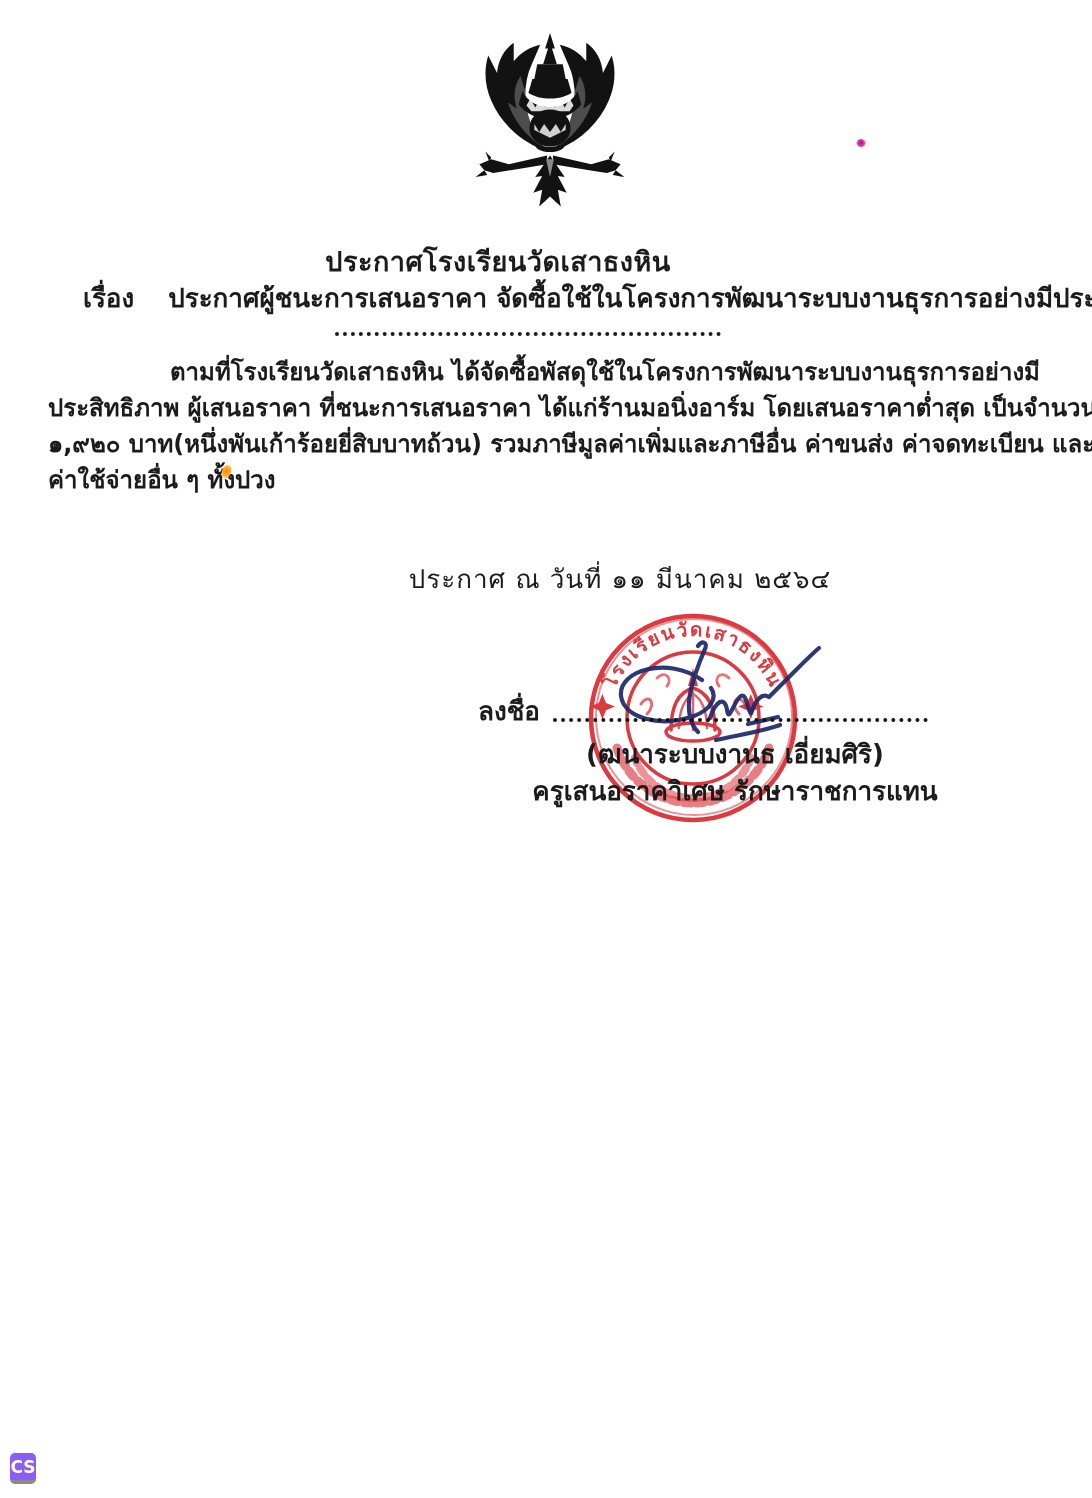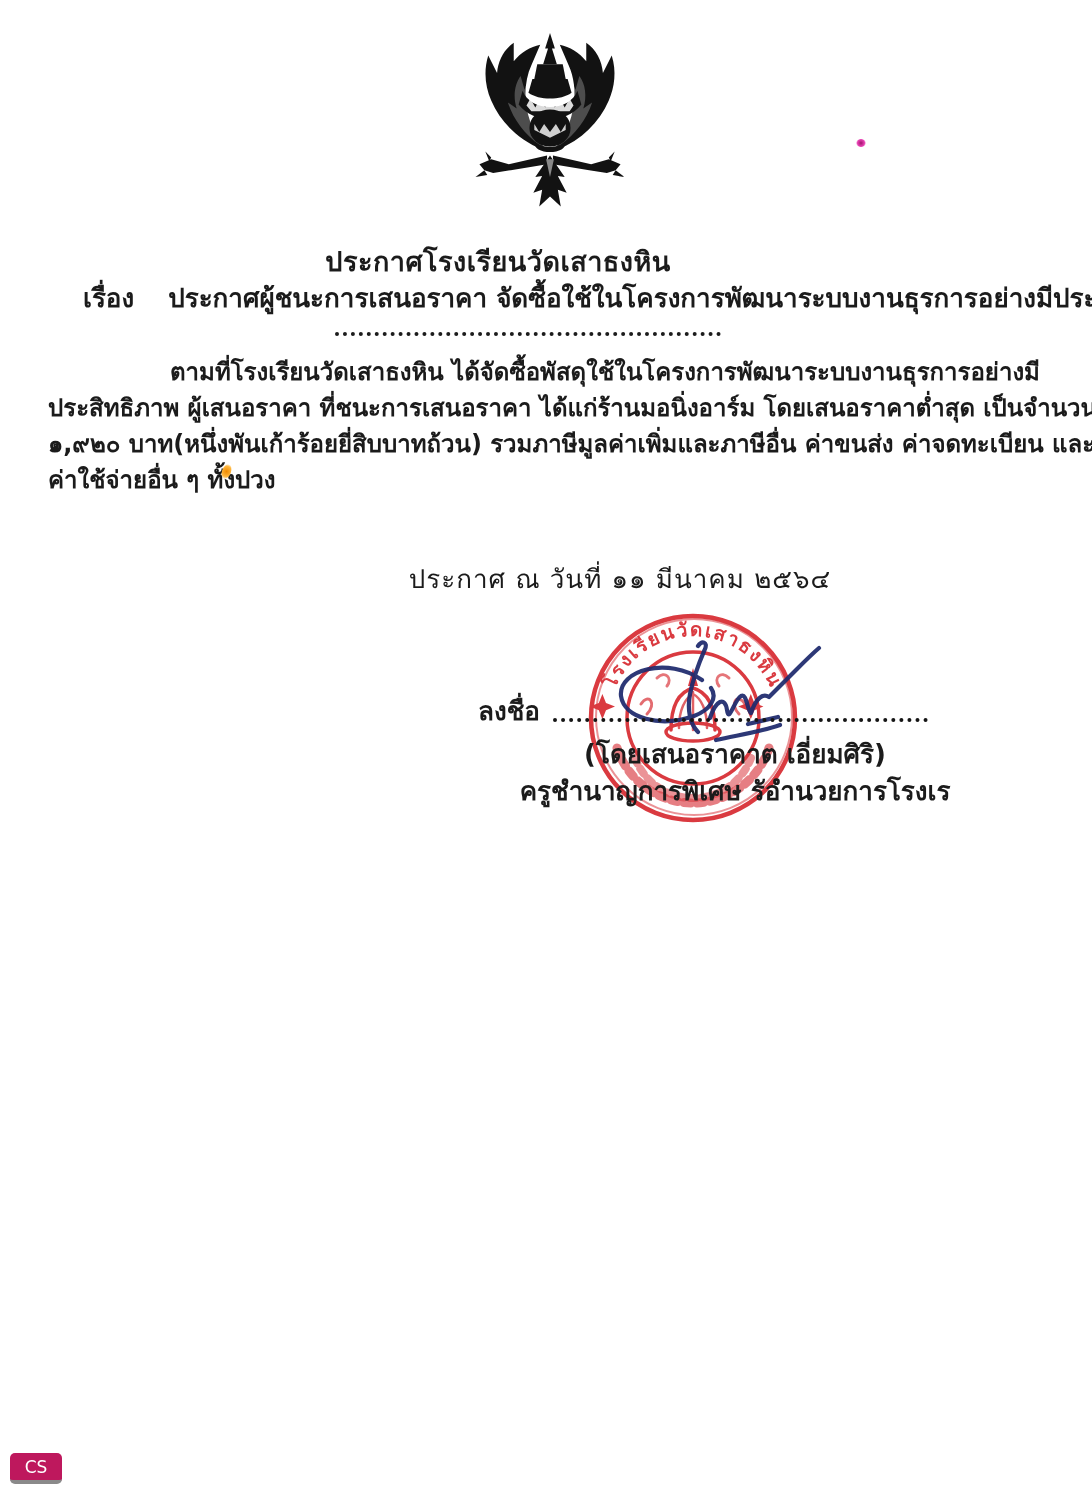--- a/index.html
+++ b/index.html
@@ -61,22 +61,22 @@
   .orange-mark {
     top:464px; left:222px; width:9px; height:15px; border-radius:50%;
     background:radial-gradient(circle,#f08a00 0%,#ffb840 60%,rgba(255,220,160,0) 90%);
     transform:rotate(20deg);
   }
 
   .watermark {
     top:1453px; left:10px; display:flex; align-items:center; gap:12px;
   }
   .cs-badge {
-    width:52px; height:31px; background:#be185d; border-radius:5px;
-    color:#ffffff; font-size:17px; font-weight:normal;
+    width:26px; height:31px; background:#8b5cf6; border-radius:5px;
+    color:#ffffff; font-size:17px; font-weight:bold;
     display:flex; align-items:center; justify-content:center;
     border-bottom:4px solid #8a8a8a;
   }
   .wm-text { color:#c2c2c2; font-size:23px; letter-spacing:.5px; }
 
   .emblem-wrap { top:28px; left:452px; width:196px; height:200px; }
 </style>
 </head>
 <body>
 
@@ -167,22 +167,22 @@
       <path d="M118,104 C140,99 162,96 182,89"></path>
       <path d="M150,88 L180,81"></path>
     </g>
   </svg>
 </div>
 
 <div class="abs sign-label">ลงชื่อ</div>
 <div class="abs sign-dots"></div>
 
 <div class="abs signer-block">
-  <div>(โดยเสนอราคาต  เอี่ยมศิริ)</div>
-  <div>ครูชำนาญการพิเศษ รัอำนวยการโรงเร</div>
+  <div>(ฒนาระบบงานธ  เอี่ยมศิริ)</div>
+  <div>ครูเสนอราคาิเศษ รักษาราชการแทน</div>
 </div>
 
 <div class="abs magenta-dot"></div>
 <div class="abs orange-mark"></div>
 
 <div class="abs watermark">
   <div class="cs-badge">CS</div>
 </div>
 
 </body></html>

